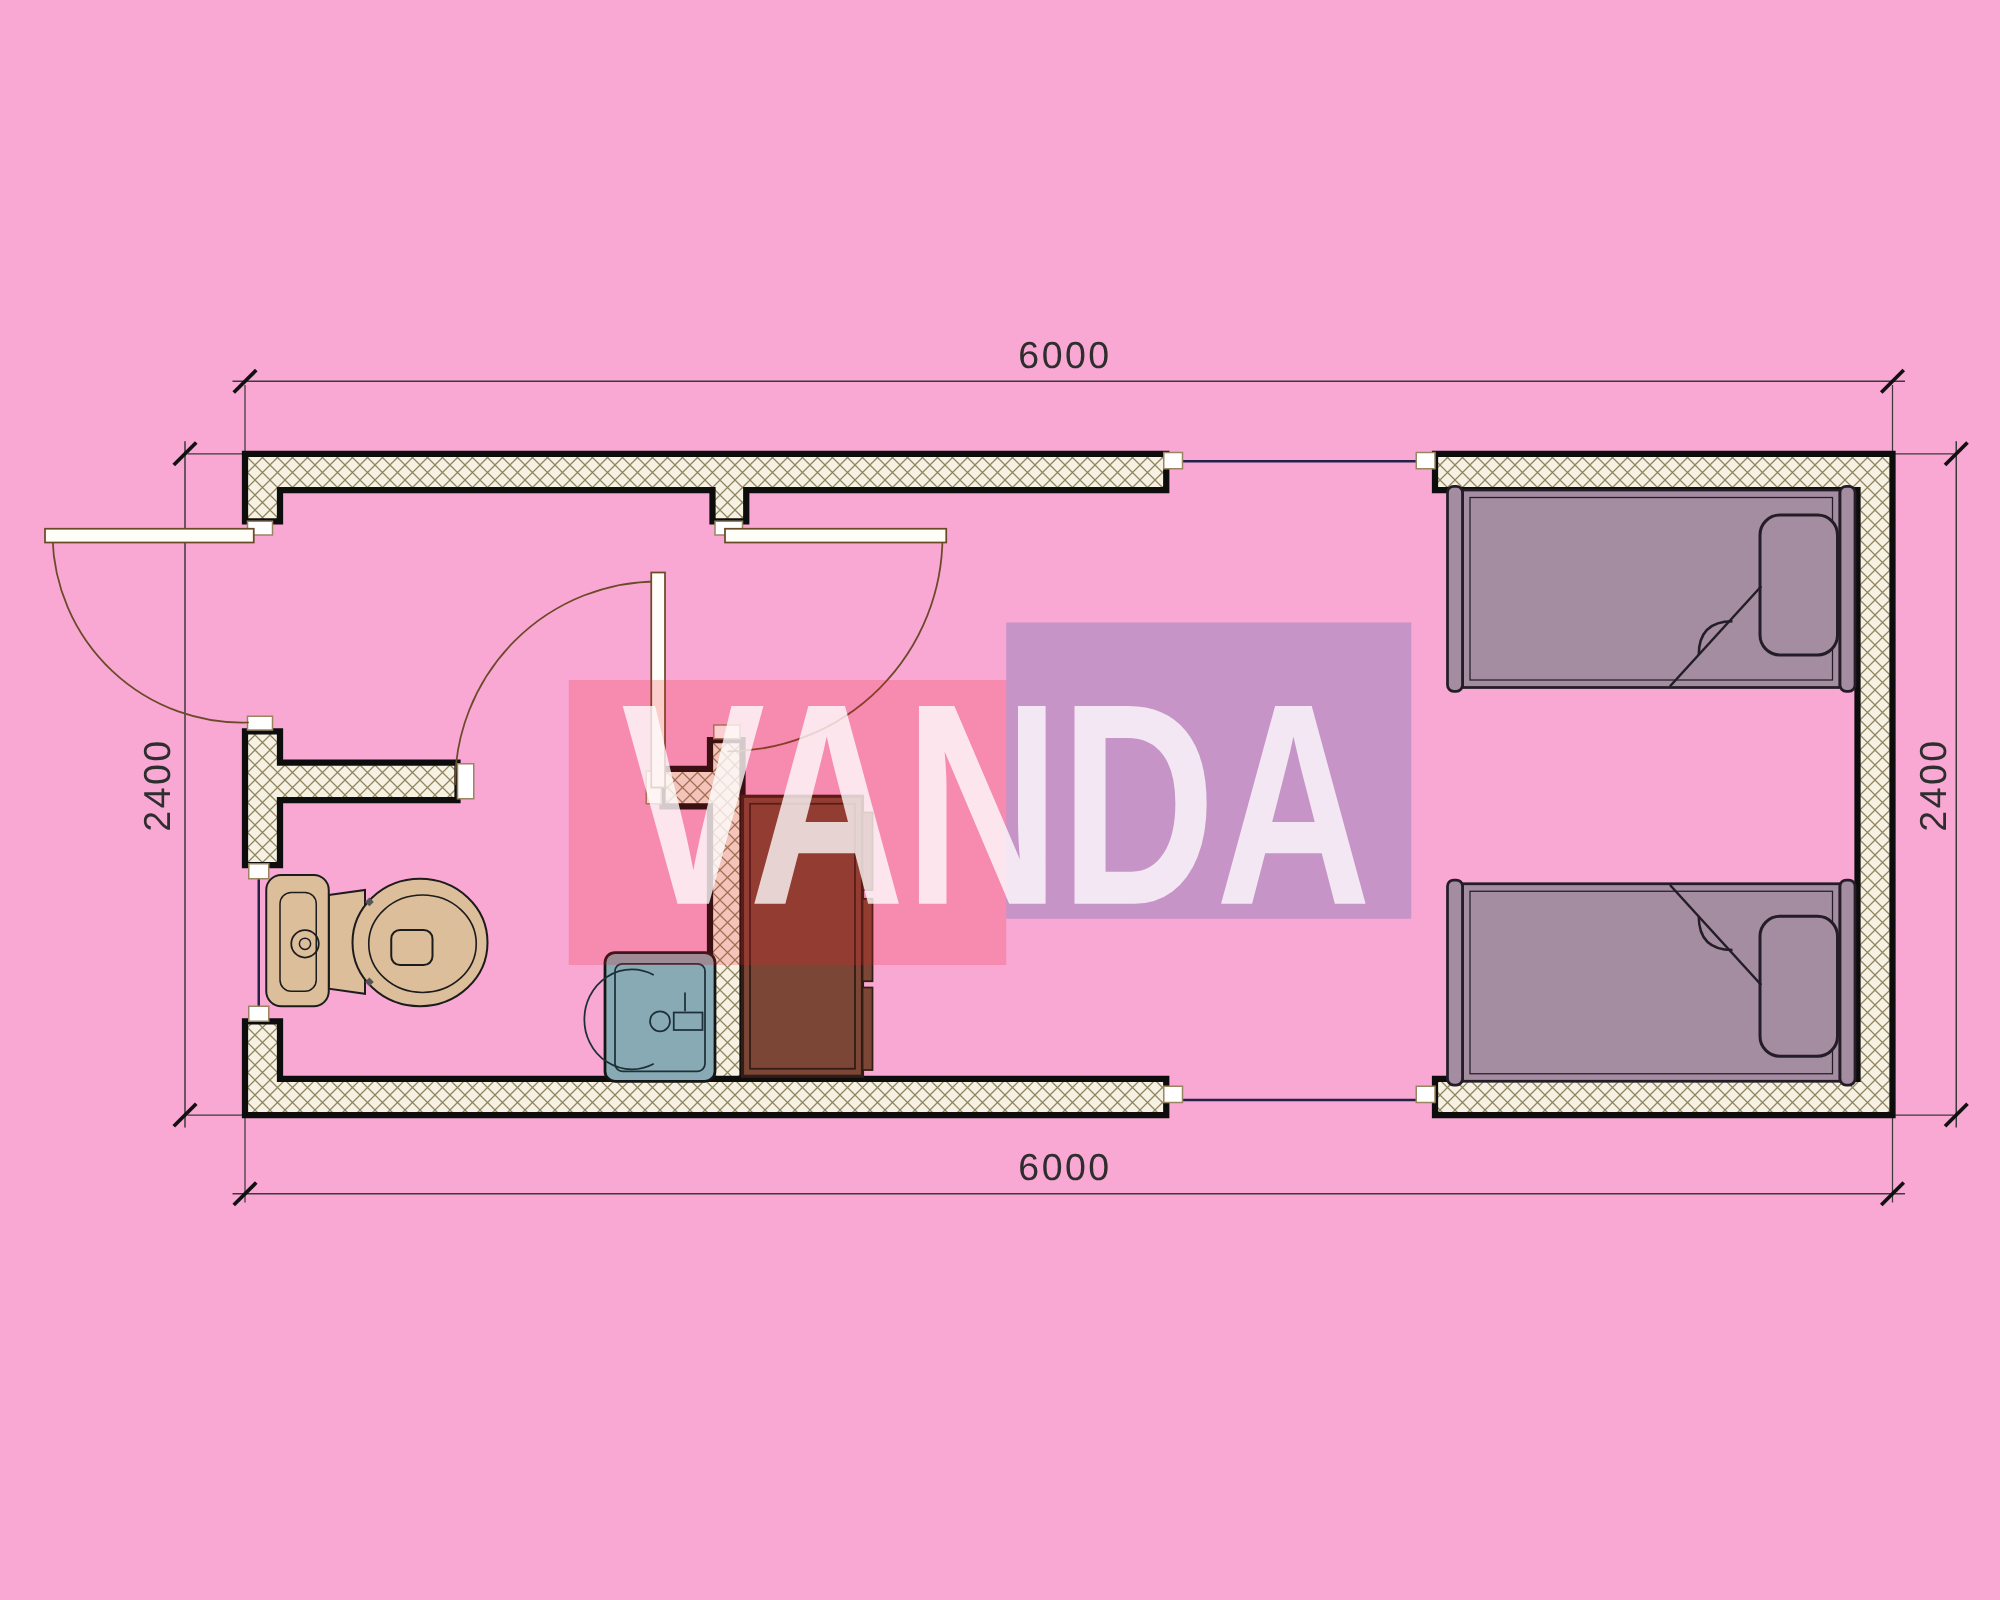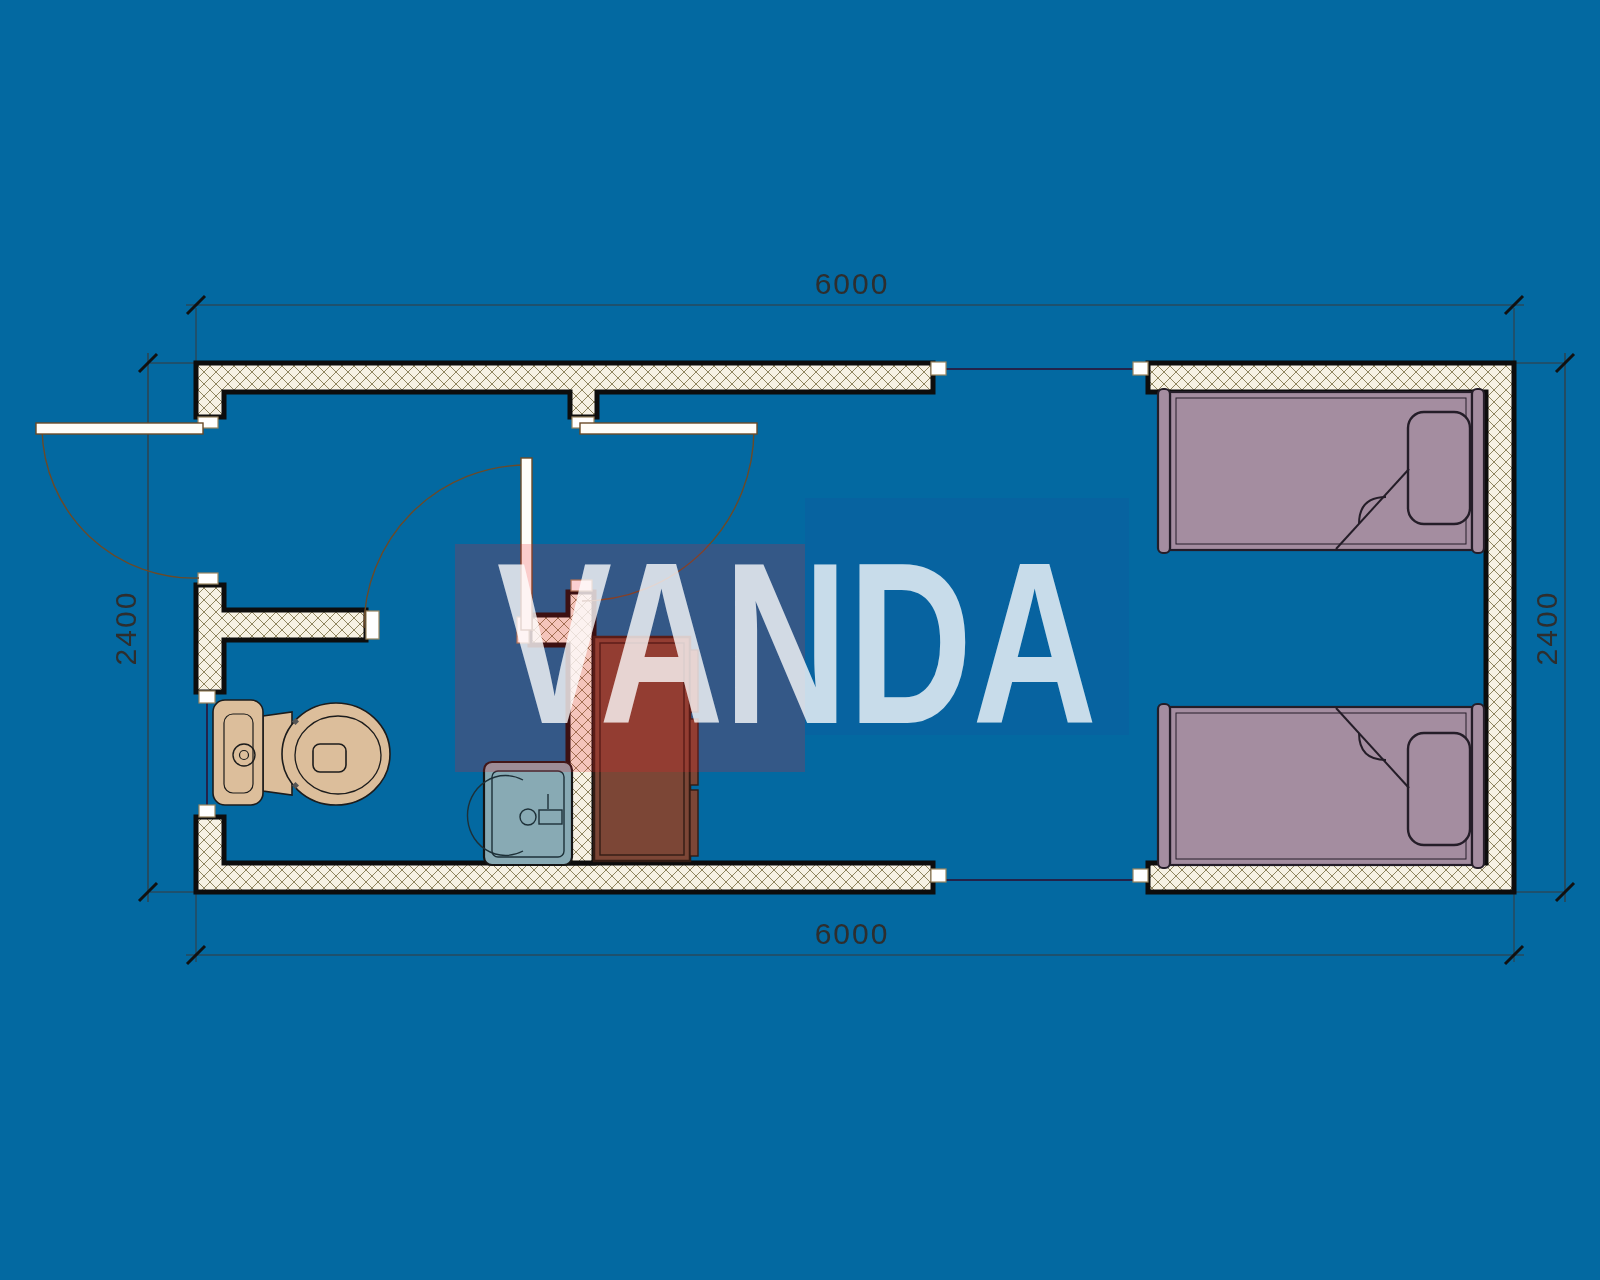--- a/index.html
+++ b/index.html
@@ -1,16 +1,16 @@
 <!DOCTYPE html>
 <html><head>
 <meta charset="utf-8">
 <style>
   html,body{margin:0;padding:0;background:#ffffff;}
-  .stage{position:relative;width:1600px;height:1280px;background:#0369a1;overflow:hidden;
+  .stage{position:relative;width:1600px;height:1280px;background:#f9a8d4;overflow:hidden;
          font-family:"Liberation Sans", sans-serif;}
   svg{display:block;}
   .dim-text{font-family:"Liberation Sans", sans-serif;font-size:30px;letter-spacing:2px;fill:#2e2e2e;}
   .wm-text{font-family:"Liberation Sans", sans-serif;font-weight:bold;fill:#ffffff;opacity:0.78;}
 </style>
 </head>
 <body>
 
 <div class="stage">
 <svg width="1600" height="1280" viewBox="0 0 1600 1280">

